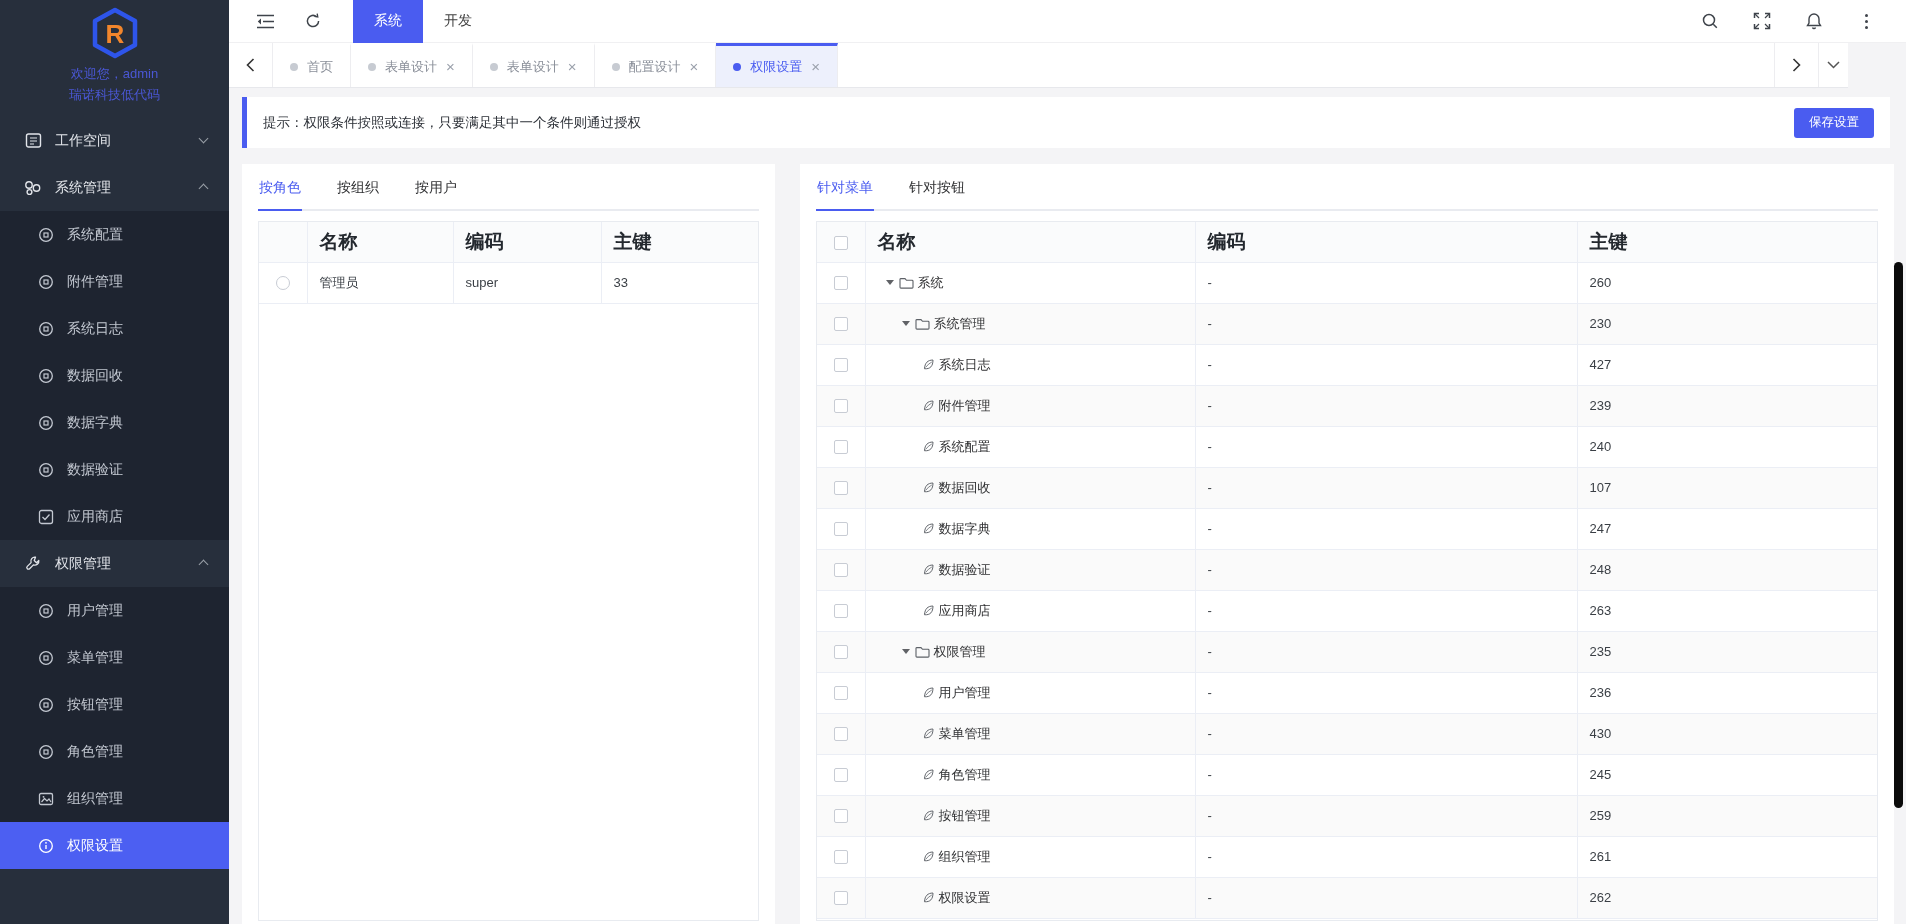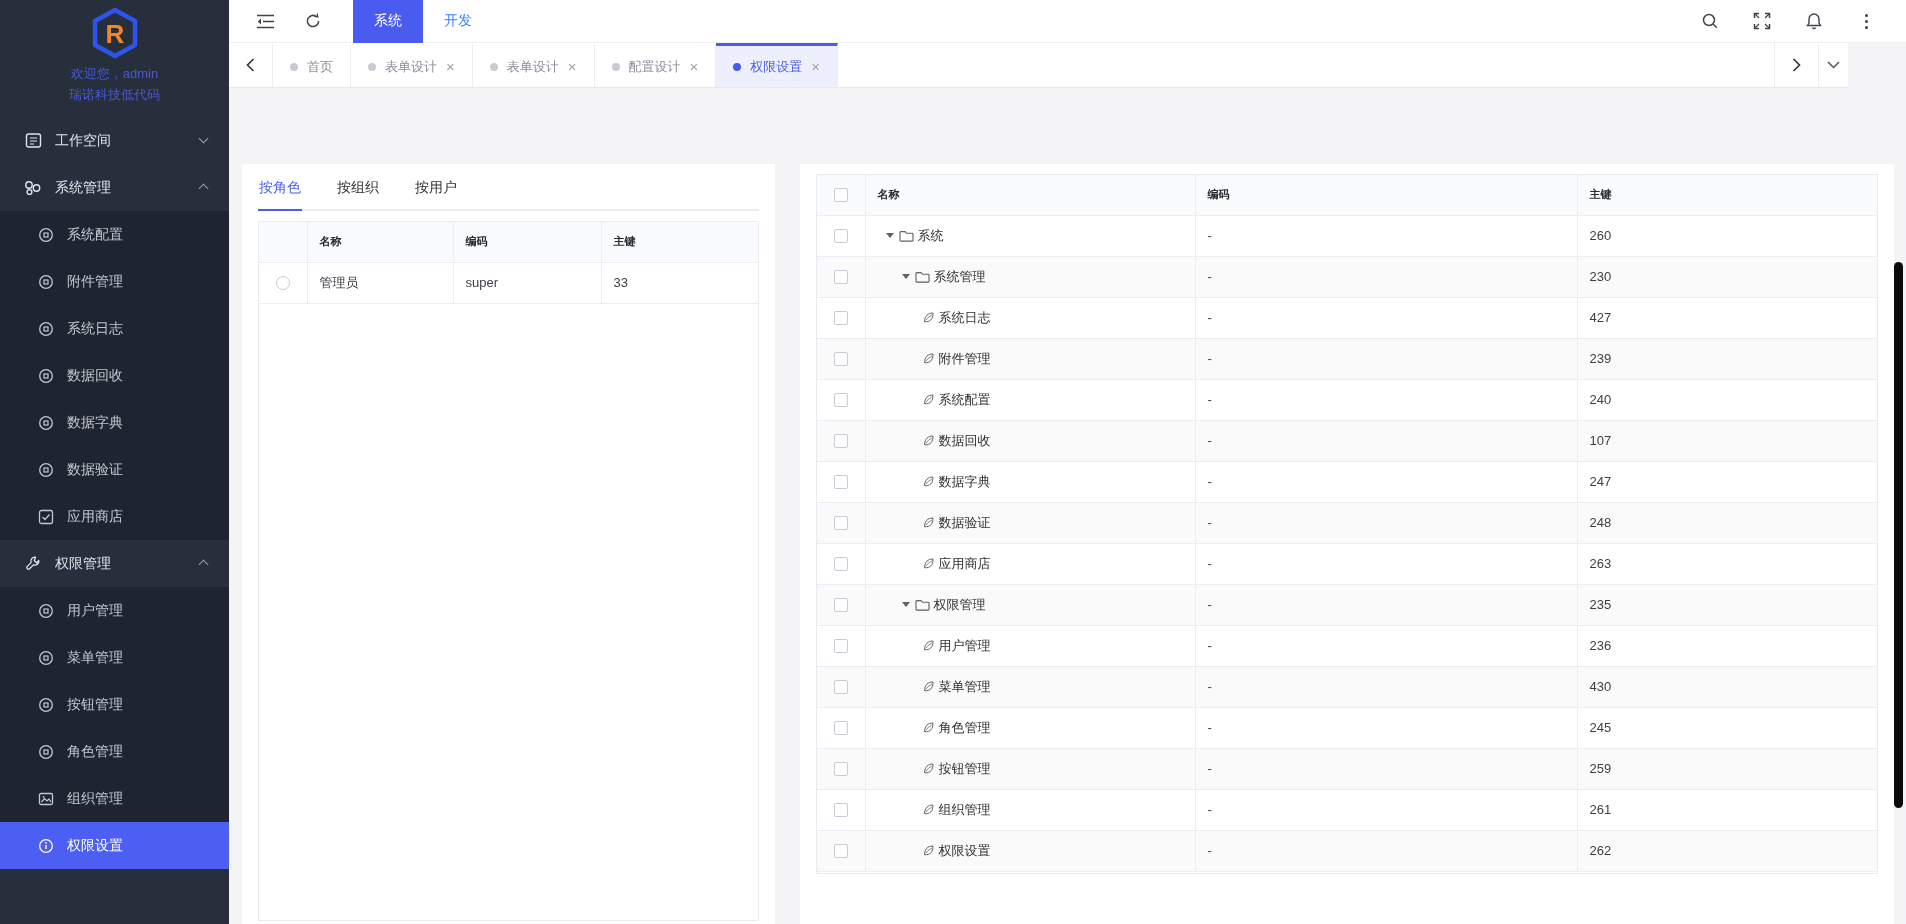--- a/index.html
+++ b/index.html
@@ -19,21 +19,21 @@
   .submenu { background:#1e2430; }
   .m-item { height:47px; display:flex; align-items:center; padding-left:38px; color:#c3c8d1; font-size:14px; cursor:pointer; }
   .m-item .si { width:16px; height:16px; margin-right:13px; display:flex; align-items:center; justify-content:center; }
   .m-item.active { background:#4c5ff2; color:#ffffff; }
 
   
   .topbar { position:absolute; left:229px; top:0; width:1677px; height:43px; background:#fff; border-bottom:1px solid #f0f0f2; display:flex; align-items:center; z-index:5; }
   .tb-icon { width:20px; height:20px; margin-left:28px; display:flex; align-items:center; justify-content:center; cursor:pointer; }
   .tb-icon:first-child { margin-left:26px; }
   .top-nav { display:flex; height:43px; margin-left:30px; }
-  .top-nav-item { height:43px; min-width:70px; padding:0 20px; display:flex; align-items:center; justify-content:center; font-size:14px; color:#3b82f6; cursor:pointer; }
+  .top-nav-item { height:43px; min-width:70px; padding:0 20px; display:flex; align-items:center; justify-content:center; font-size:14px; color:#404040; cursor:pointer; }
   .top-nav-item.active { background:#4a5cf0; color:#fff; }
   .tb-right { margin-left:auto; display:flex; align-items:center; margin-right:30px; }
   .tb-right .tb-icon { margin-left:32px; }
   .vdots { display:flex; flex-direction:column; gap:3px; }
   .vdots i { width:3px; height:3px; border-radius:50%; background:#3f444b; }
 
   
   .tabsbar { position:absolute; left:229px; top:43px; width:1619px; height:45px; background:#fff; border-bottom:1px solid #e7e8ec; display:flex; z-index:5; }
   .tab-nav-cell { width:44px; height:100%; display:flex; align-items:center; justify-content:center; cursor:pointer; }
   .tab-nav-cell.left { border-right:1px solid #ededf0; }
@@ -55,21 +55,21 @@
   .panel.left  { left:13px;  width:533px; }
   .panel.right { left:571px; right:12px; }
   .ptabs { display:flex; gap:34px; border-bottom:2px solid #e9ebf0; }
   .ptab { padding:15px 1px 12px; font-size:14px; color:#303133; cursor:pointer; margin-bottom:-2px; border-bottom:2px solid transparent; }
   .ptab.active { color:#4a5cf0; border-bottom:2px solid #4a5cf0;font-family:Liberation Serif, serif; }
 
   .tbl-wrap { margin-top:10px; border:1px solid #e8ebf0; height:700px; overflow:hidden; background:#fff; }
   table { width:100%; border-collapse:collapse; table-layout:fixed; }
   th,td { border-bottom:1px solid #ebeef5; border-right:1px solid #ebeef5; padding:0 12px; font-size:13px; text-align:left; }
   th:last-child, td:last-child { border-right:none;padding-left:12px; }
-  th { height:40px; font-weight:700; color:#24292f; font-size:11px; background:#fafbfc; }
+  th { height:40px; font-weight:700; color:#24292f; font-size:19px; background:#fafbfc; }
   td { height:41px; color:#3a3f45; }
   tbody tr:nth-child(even) td { background:#fafafa; }
   .c-check { width:48px; text-align:center; padding:0; }
   .c-name-l { width:146px; } .c-code-l { width:148px; }
   .c-name-r { width:330px; } .c-code-r { width:382px; }
   .radio { display:inline-block; width:14px; height:14px; border:1px solid #c8ccd4; border-radius:50%; background:#fff; vertical-align:middle; cursor:pointer; }
   .cb { display:inline-block; width:14px; height:14px; border:1px solid #c8ccd4; border-radius:2px; background:#fff; vertical-align:middle; cursor:pointer; }
 
   .tree { display:flex; align-items:center; }
   .tree.lv0 { padding-left:8px; } .tree.lv1 { padding-left:24px; } .tree.lv2 { padding-left:44px; }
@@ -335,20 +335,24 @@
   </div>
   <div class="tab-nav-cell rside" style="width:30px;">
     <svg class="icon" width="13" height="8" viewBox="0 0 13 8">
         <path d="M1 1l5.5 5.5L12 1" fill="none" stroke="#555" stroke-width="1.5"></path>
       </svg>
   </div>
 </div>
 
 <main class="content">
 
+  <div class="alert">
+    <span class="alert-text">提示：权限条件按照或连接，只要满足其中一个条件则通过授权</span>
+    <button class="save-btn">保存设置</button>
+  </div>
 
   <section class="panel left">
     <div class="ptabs">
       <div class="ptab active">按角色</div>
       <div class="ptab">按组织</div>
       <div class="ptab">按用户</div>
     </div>
     <div class="tbl-wrap">
       <table>
         <thead>
@@ -365,20 +369,24 @@
             <td>管理员</td>
             <td>super</td>
             <td>33</td>
           </tr>
         </tbody>
       </table>
     </div>
   </section>
 
   <section class="panel right">
+    <div class="ptabs">
+      <div class="ptab active">针对菜单</div>
+      <div class="ptab">针对按钮</div>
+    </div>
     <div class="tbl-wrap">
       <table>
         <thead>
           <tr>
             <th class="c-check"><span class="cb"></span></th>
             <th class="c-name-r">名称</th>
             <th class="c-code-r">编码</th>
             <th>主键</th>
           </tr>
         </thead>

